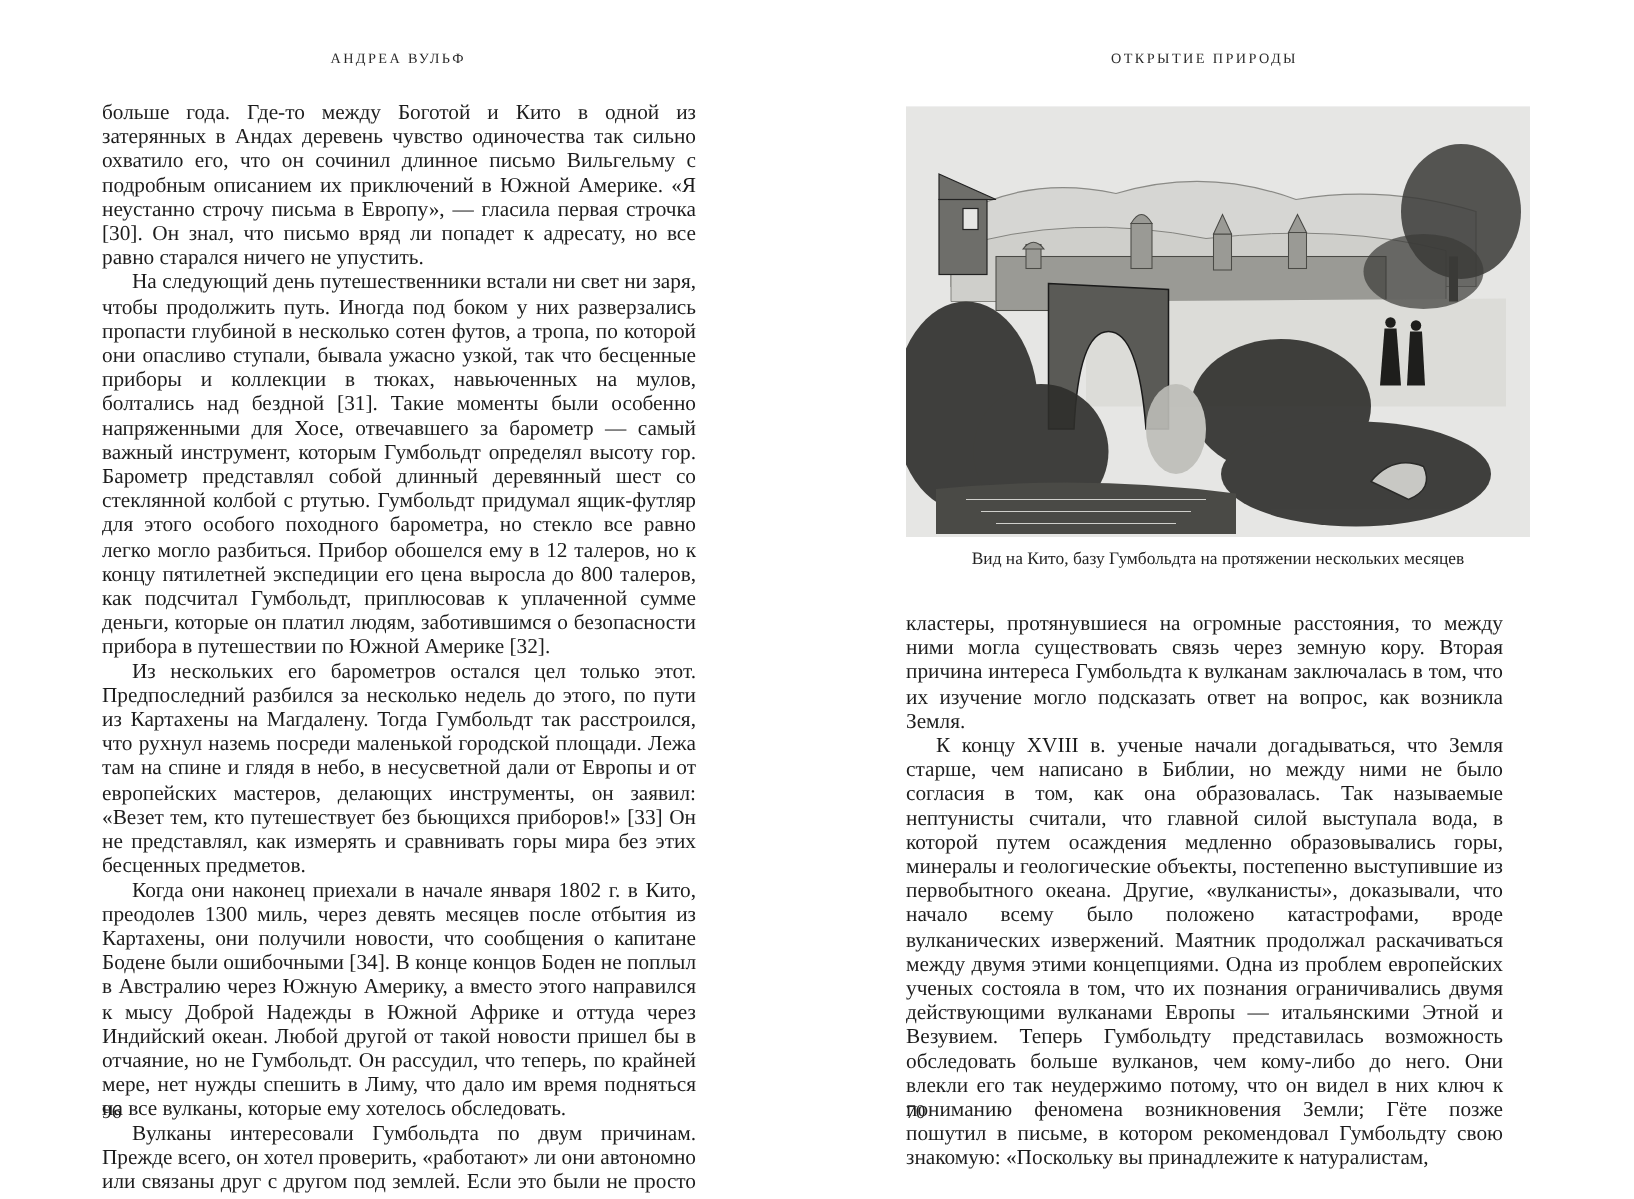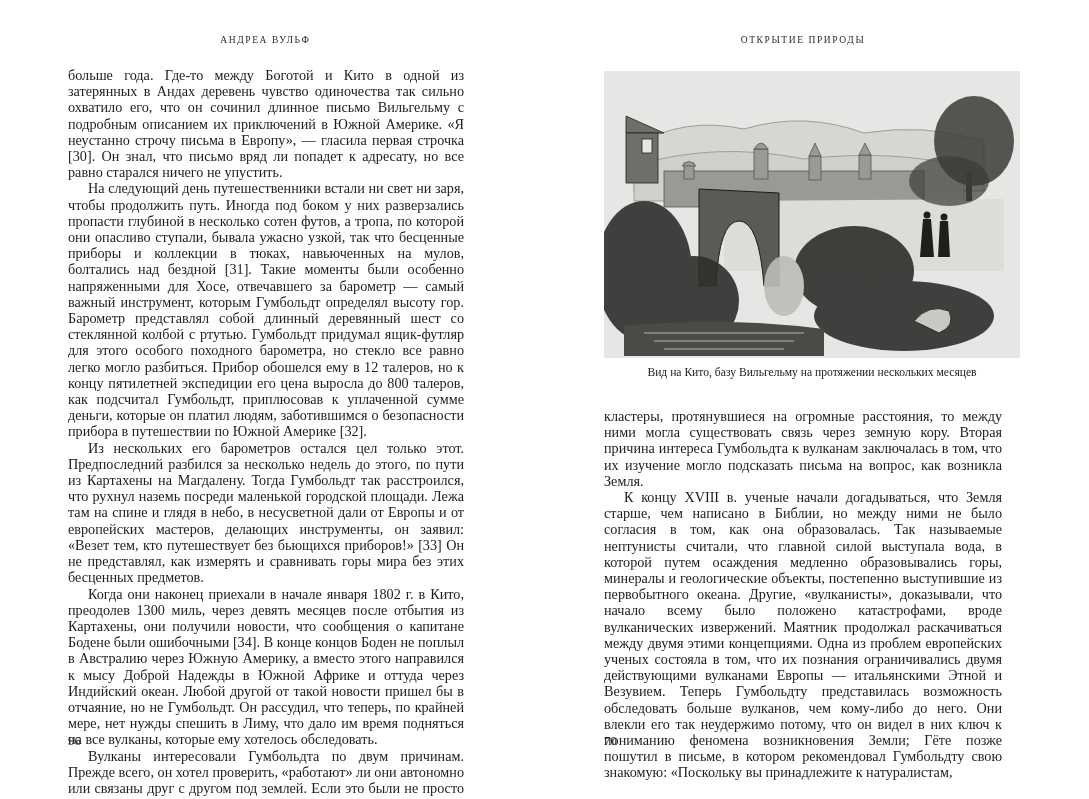--- a/index.html
+++ b/index.html
@@ -113,20 +113,20 @@
         <ellipse cx="300" cy="245" rx="90" ry="35"></ellipse>
         <ellipse cx="180" cy="215" rx="20" ry="30" fill="#bdbdb8"></ellipse>
       </g>
 
       <path d="M20 255 Q120 245 220 258 L220 285 L20 285 Z" fill="#4a4a46"></path>
       <path d="M40 262 L200 262 M50 270 L190 270 M60 278 L180 278" stroke="#d0d0cc" stroke-width="0.8"></path>
 
       <path d="M310 250 Q325 232 345 240 Q352 255 335 262 Z" fill="#c8c8c4" stroke="#2a2a28" stroke-width="1"></path>
     </svg>
   </div>
-  <div class="caption">Вид на Кито, базу Вильгельму на протяжении нескольких месяцев</div>
+  <div class="caption">Вид на Кито, базу Гумбольдта на протяжении нескольких месяцев</div>
 
   <div class="text-block">
-    <p class="cont">кластеры, протянувшиеся на огромные расстояния, то между ними могла существовать связь через земную кору. Вторая причина интереса Гум­больдта к вулканам заключалась в том, что их изучение могло подсказать письма на вопрос, как возникла Земля.</p>
+    <p class="cont">кластеры, протянувшиеся на огромные расстояния, то между ними могла существовать связь через земную кору. Вторая причина интереса Гум­больдта к вулканам заключалась в том, что их изучение могло подсказать ответ на вопрос, как возникла Земля.</p>
     <p>К концу XVIII в. ученые начали догадываться, что Земля старше, чем написано в Библии, но между ними не было согласия в том, как она обра­зовалась. Так называемые нептунисты считали, что главной силой высту­пала вода, в которой путем осаждения медленно образовывались горы, минералы и геологические объекты, постепенно выступившие из пер­вобытного океана. Другие, «вулканисты», доказывали, что начало всему было положено катастрофами, вроде вулканических извержений. Маят­ник продолжал раскачиваться между двумя этими концепциями. Одна из проблем европейских ученых состояла в том, что их познания ограничи­вались двумя действующими вулканами Европы — итальянскими Этной и Везувием. Теперь Гумбольдту представилась возможность обследовать больше вулканов, чем кому-либо до него. Они влекли его так неудержимо потому, что он видел в них ключ к пониманию феномена возникнове­ния Земли; Гёте позже пошутил в письме, в котором рекомендовал Гум­больдту свою знакомую: «Поскольку вы принадлежите к натуралистам,</p>
   </div>
   <div class="folio">70</div>
 </div>
 
 </body></html>

